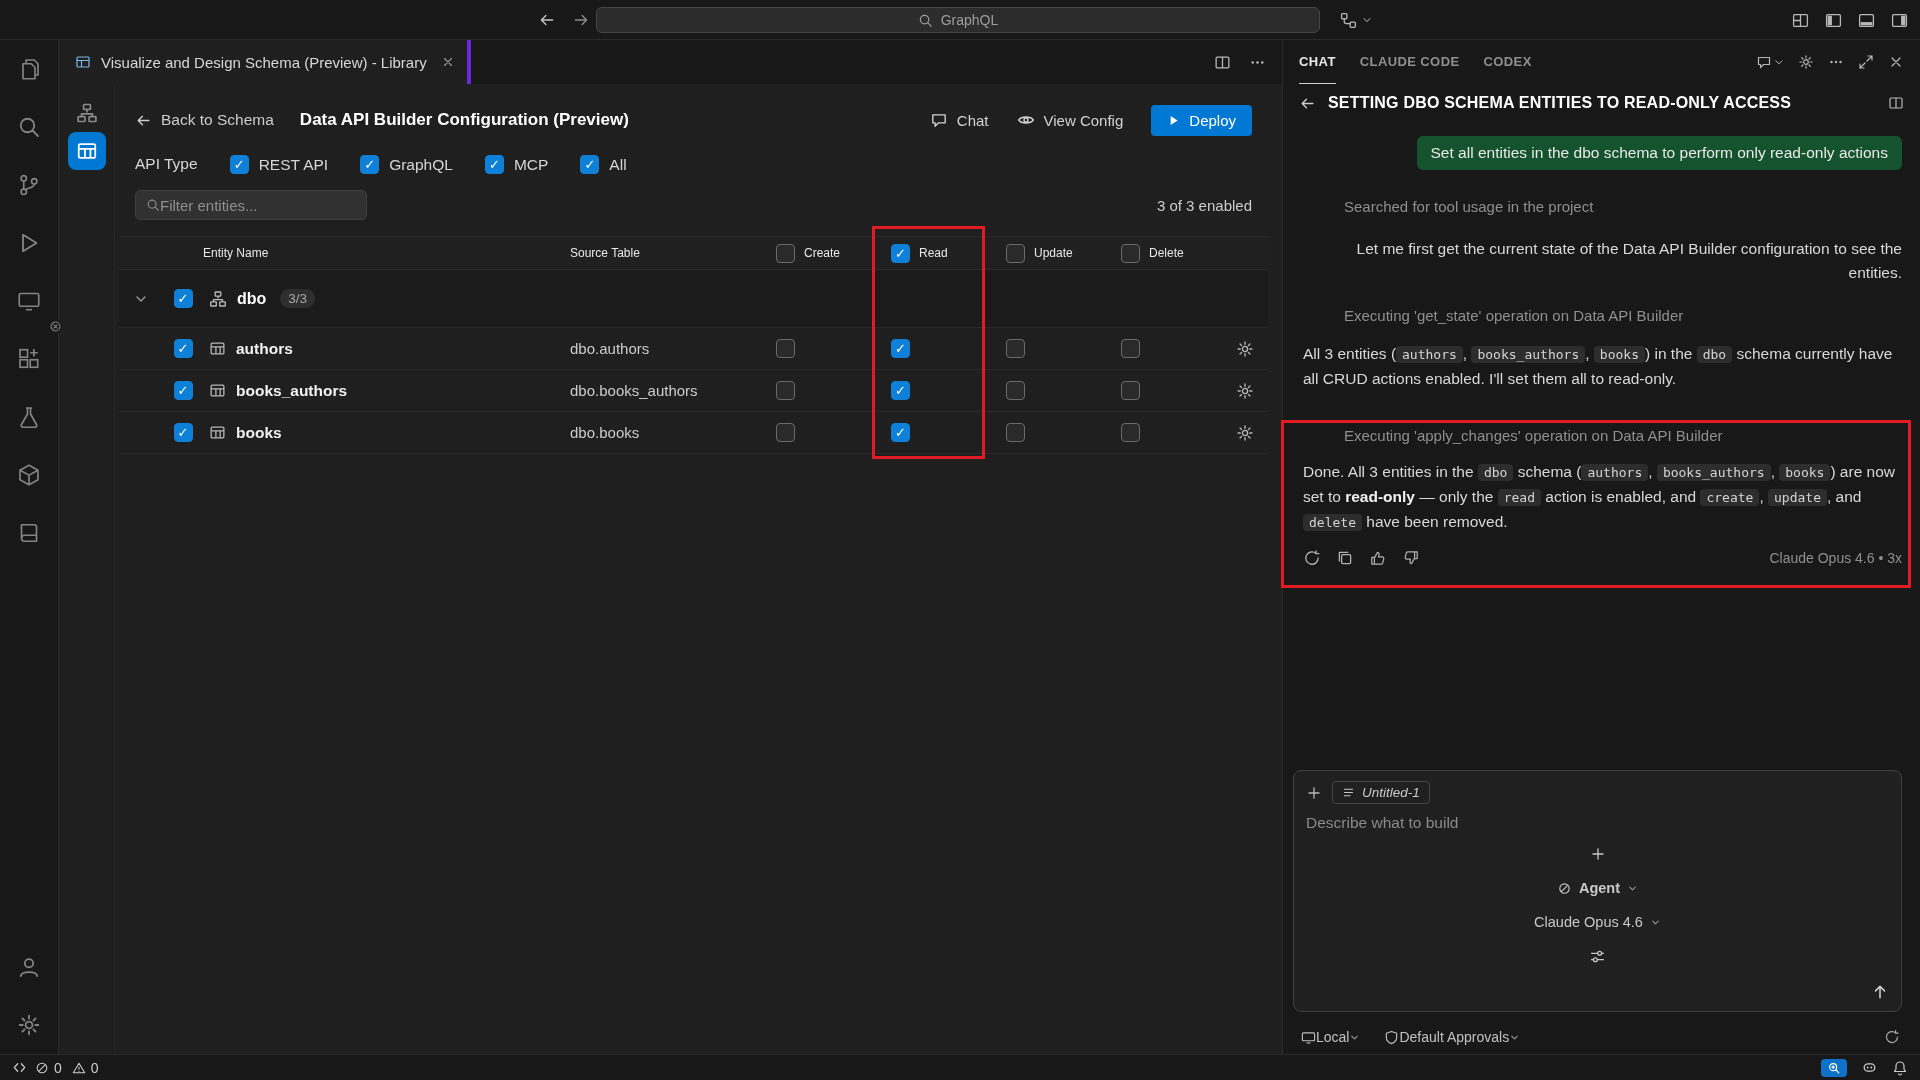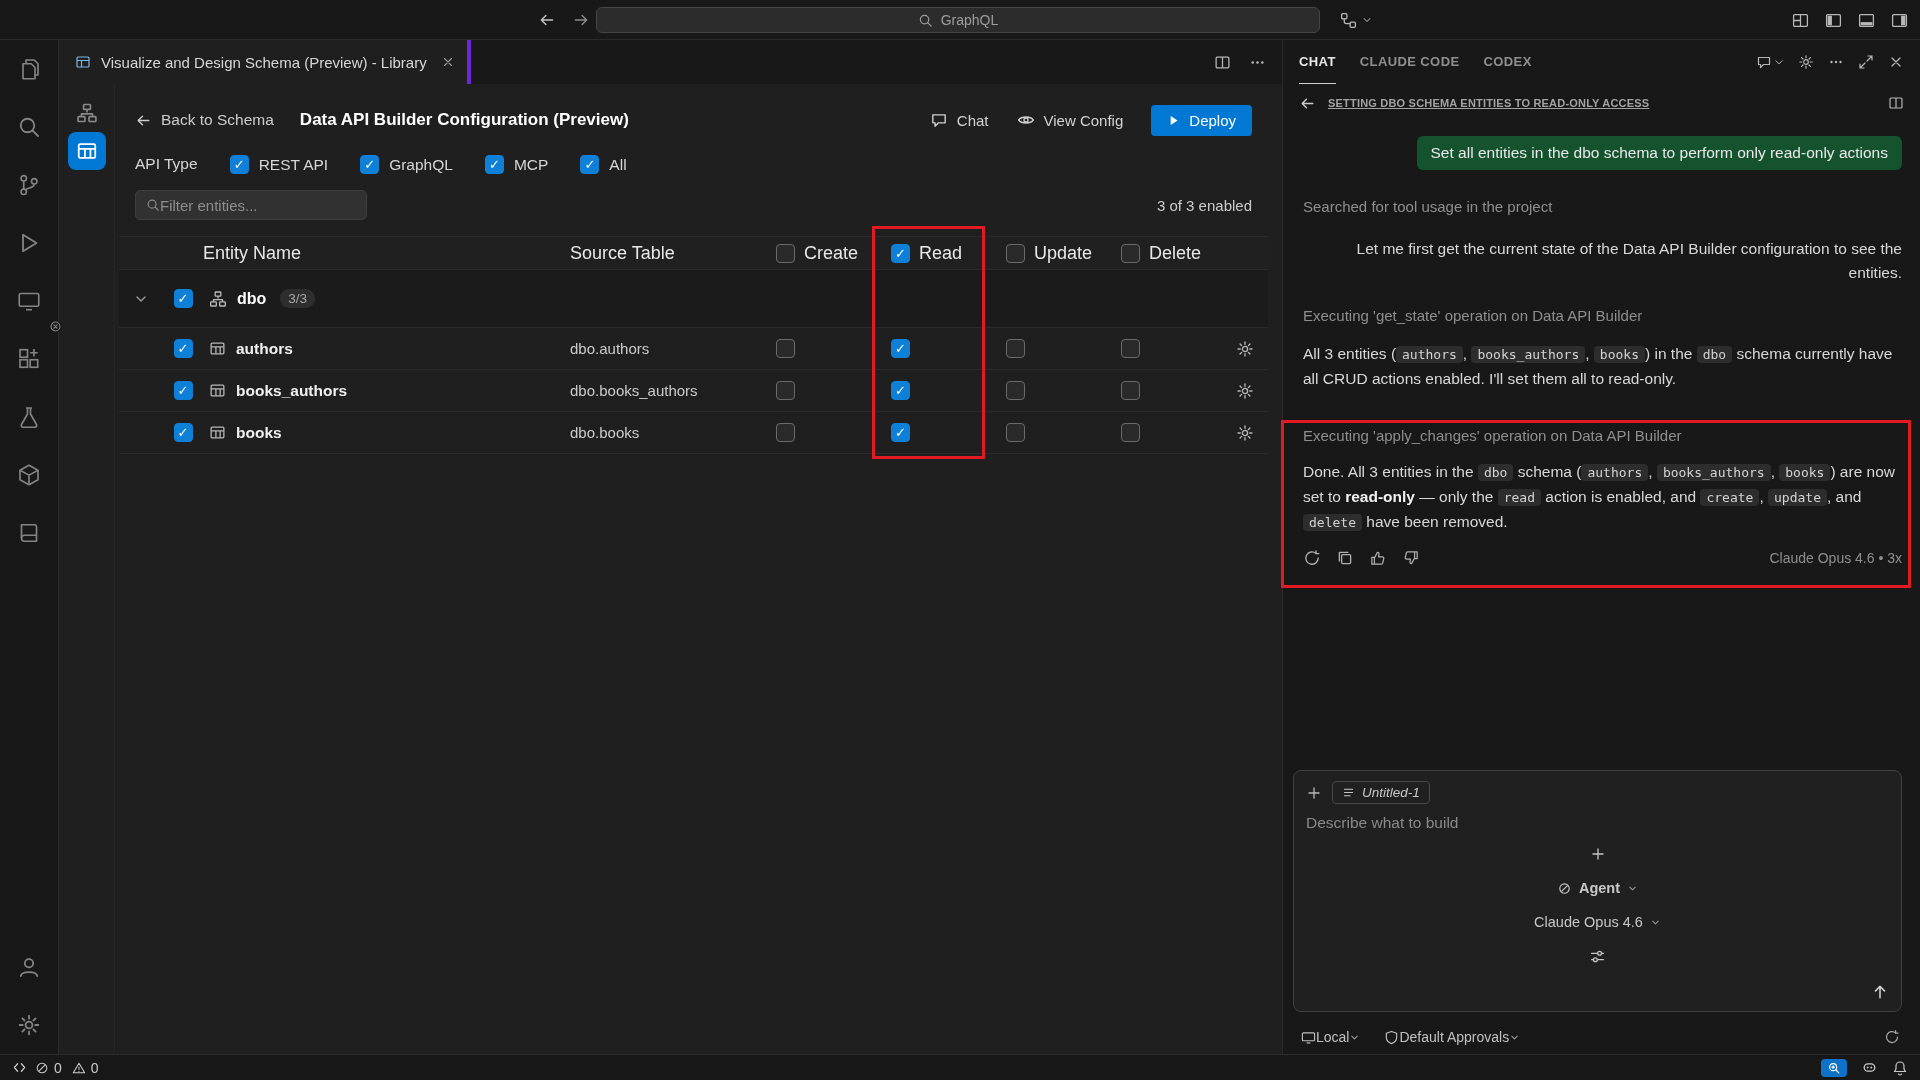--- a/index.html
+++ b/index.html
@@ -76,21 +76,21 @@
   .filter-input { width:232px; height:30px; background:#313131; border:1px solid #3e3e3e; border-radius:5px;
     display:flex; align-items:center; gap:0; padding:0 10px; color:#8f8f8f; }
   .filter-input input { background:transparent; border:none; outline:none; color:#cccccc; width:100%;
     font-family:inherit; font-size:15px; }
   .filter-input input::placeholder { color:#8f8f8f; }
   .enabled-count { margin-left:auto; font-size:15px; color:#cccccc; }
 
   .entity-table { margin:12px -16px 0; flex:none; }
   .t-row { display:grid; grid-template-columns:44px 40px 1fr 192px 115px 115px 115px 115px 46px;
     align-items:center; border-bottom:1px solid #2a2a2a; }
-  .t-head { height:34px; background:#202020; border-top:1px solid #2a2a2a; color:#e8e8e8; font-size:18px; }
+  .t-head { height:34px; background:#202020; border-top:1px solid #2a2a2a; color:#e8e8e8; font-size:12px; }
   .t-group { height:58px; background:#1b1b1b; }
   .t-entity { height:42px; }
   .cell { min-width:0; }
   .c-center { display:flex; justify-content:center; }
   .c-action { display:flex; align-items:center; gap:9px; padding-left:14px; }
   .c-name { display:flex; align-items:center; gap:10px; padding-left:6px; }
   .entity-name { font-weight:700; color:#f0f0f0; }
   .group-name { font-weight:700; color:#ffffff; font-size:16px; }
   .group-badge { color:#a8a8a8; font-size:13.5px; background:#2e2e2e; border-radius:9px; padding:2px 8px; margin-left:4px; }
   .c-source { color:#cccccc; font-size:15px; }
@@ -101,27 +101,27 @@
   
   .chat-panel { width:638px; flex:none; background:#181818; border-left:1px solid #2b2b2b;
     display:flex; flex-direction:column; min-height:0; }
   .panel-tabs { height:44px; flex:none; display:flex; align-items:center; padding:0 16px; gap:24px; }
   .ptab { font-size:13px; font-weight:700; letter-spacing:.4px; color:#8f8f8f; height:100%;
     display:flex; align-items:center; border-bottom:1px solid transparent; }
   .ptab.active { color:#e8e8e8; border-bottom-color:#cfcfcf; }
   .panel-tab-actions { margin-left:auto; display:flex; align-items:center; gap:14px; color:#b6b6b6; }
 
   .thread-header { height:38px; flex:none; display:flex; align-items:center; gap:12px; padding:0 16px; }
-  .thread-title { font-size:11px; font-weight:700; letter-spacing:.2px; color:#a3a3a3; flex:1;
-    white-space:nowrap; overflow:hidden; text-overflow:ellipsis;text-decoration:underline; }
+  .thread-title { font-size:16px; font-weight:700; letter-spacing:.2px; color:#ffffff; flex:1;
+    white-space:nowrap; overflow:hidden; text-overflow:ellipsis; }
 
   .messages { flex:1; min-height:0; display:flex; flex-direction:column; padding:0 18px 0 20px; overflow:hidden; }
   .user-bubble { align-self:flex-end; margin-top:14px; background:#14532d; border-radius:6px;
     padding:8px 14px; color:#e9e9e9; max-width:560px;text-align:center; }
-  .muted-step { color:#8f8f8f; font-size:15px; }
+  .muted-step { color:#8f8f8f; font-size:15px;margin-left:41px; }
   .m-searched { margin-top:28px; }
   .m-step1 { margin-top:22px; }
   .m-step2 { margin-top:36px; }
   .chat-para { color:#d8d8d8; line-height:24px; }
   .m-para1 { margin-top:22px;text-align:right; }
   .m-para2 { margin-top:18px; }
   .m-para3 { margin-top:16px; }
   .chat-para code, .messages code {
     font-family:"DejaVu Sans Mono","Liberation Mono",monospace; font-size:13px;
     background:#2d2d2d; border-radius:4px; padding:1px 6px; color:#d4d4d4; white-space:nowrap; }

